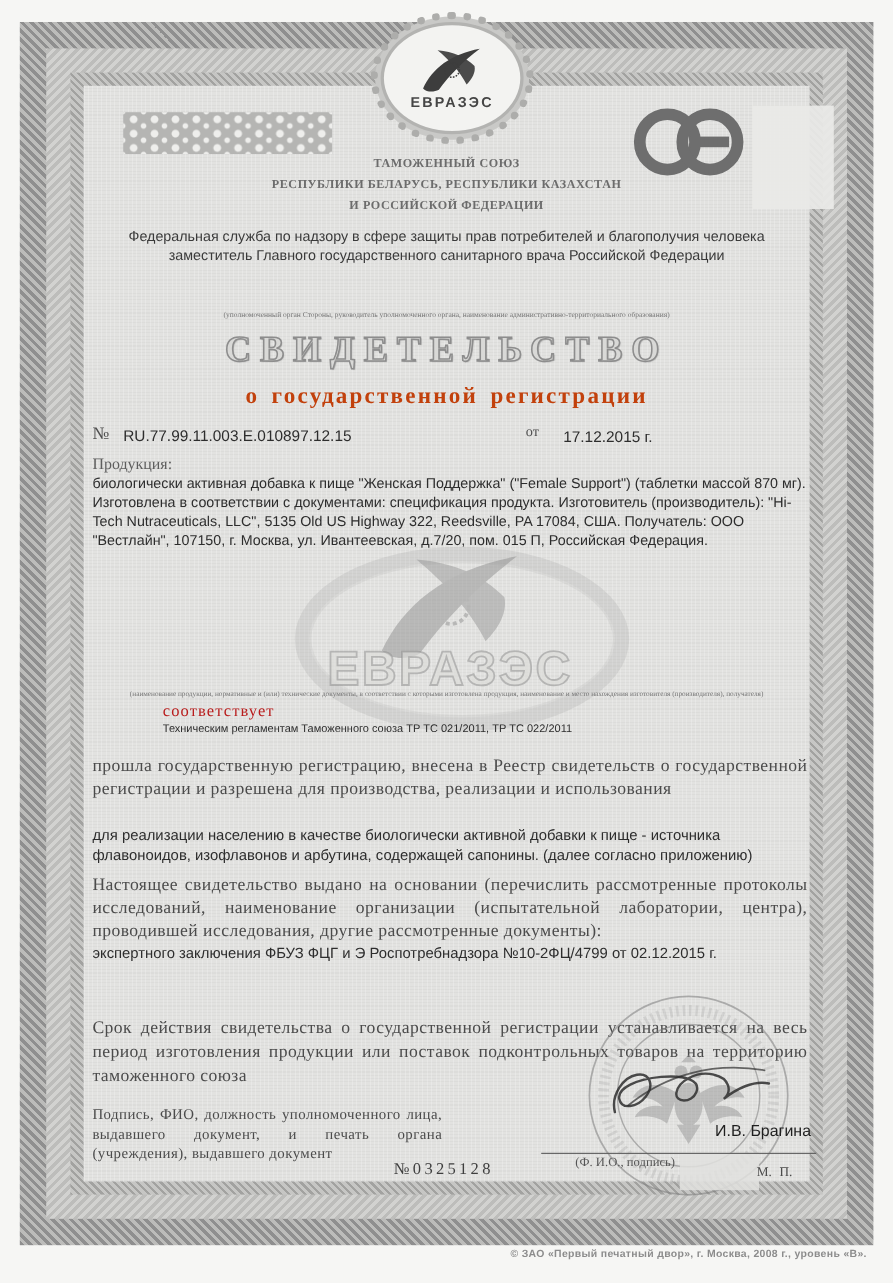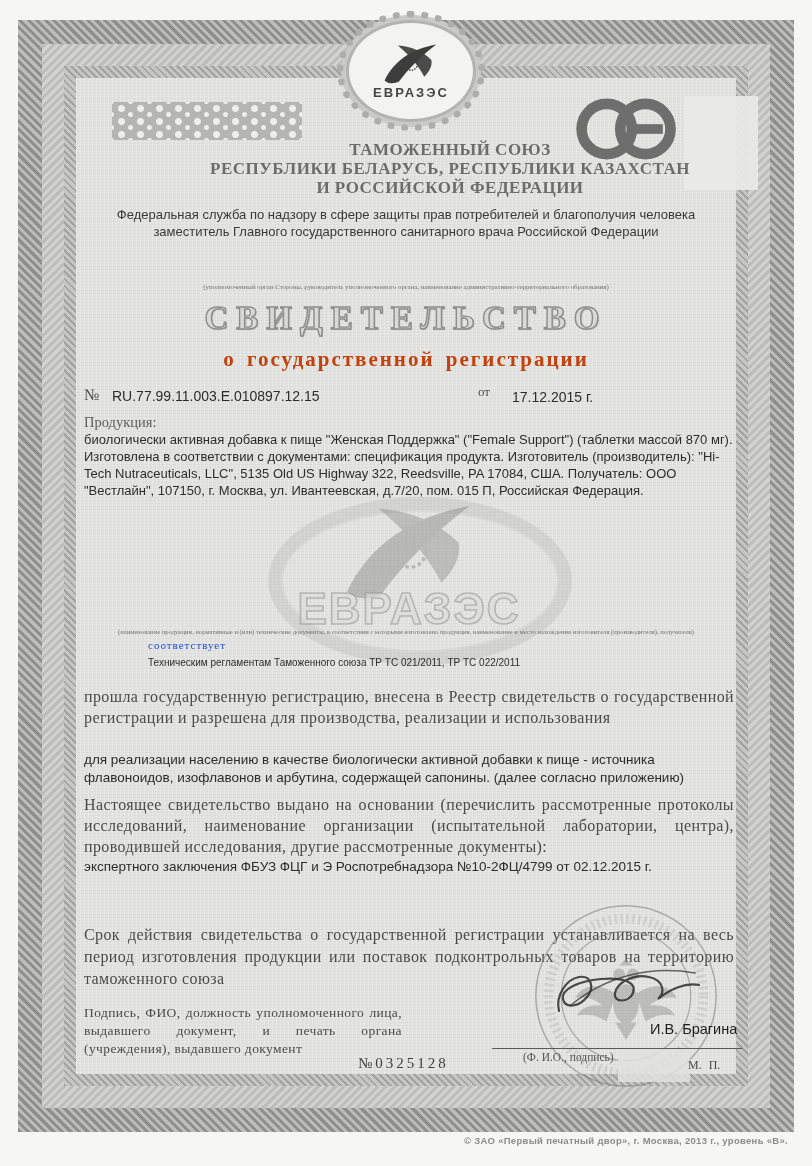--- a/index.html
+++ b/index.html
@@ -28,21 +28,21 @@
     background-color:#b5b5b3;
     background-image:radial-gradient(circle,#eeeeec 3px,transparent 4px),
                      radial-gradient(circle,#eeeeec 2px,transparent 3px);
     background-size:19px 13px,19px 13px;background-position:0 0,9px 6px;}
   
   .se-mark{position:absolute;left:570px;top:90px;width:116px;height:78px;z-index:4;}
   .light-square{position:absolute;left:684px;top:96px;width:74px;height:94px;
                 background:#e9e9e7;opacity:.92;z-index:3;}
   
   .center-block{position:absolute;left:76px;width:660px;text-align:center;z-index:5;}
-  .union{top:140px;font-weight:bold;font-size:17px;line-height:19px;color:#6c6c6c;letter-spacing:.5px;padding-left:44px;}
+  .union{top:140px;font-weight:bold;font-size:11px;line-height:19px;color:#6c6c6c;letter-spacing:.5px;}
   .authority{top:206px;font-family:"Liberation Sans",sans-serif;font-size:13px;line-height:17px;color:#3a3a3a;}
   .small-note{top:283px;font-size:6.8px;color:#757575;white-space:nowrap;}
   .title{top:300px;font-weight:bold;font-size:33px;letter-spacing:8px;
          color:#d9d9d7;-webkit-text-stroke:1.4px #8d8d8d;text-shadow:1px 1px 1px rgba(110,110,110,.45);}
   .subtitle{top:347px;font-weight:bold;font-size:21px;letter-spacing:2px;word-spacing:4px;color:#c2410c;}
   
   .abs{position:absolute;z-index:5;}
   .lbl-serif{font-size:15px;color:#4f4f4f;}
   .sans{font-family:"Liberation Sans",sans-serif;color:#2d2d2d;}
   
@@ -132,21 +132,21 @@
   <div class="p-sans" style="top:431px;font-size:13px;line-height:17px;">биологически активная добавка к пище "Женская Поддержка" ("Female Support") (таблетки массой 870 мг). Изготовлена в соответствии с документами: спецификация продукта. Изготовитель (производитель): "Hi-Tech Nutraceuticals, LLC", 5135 Old US Highway 322, Reedsville, PA 17084, США. Получатель: ООО "Вестлайн", 107150, г. Москва, ул. Ивантеевская, д.7/20, пом. 015 П, Российская Федерация.</div>
 
   <div class="wm wm-ring"></div>
   <svg class="wm wm-swoosh">
       <use href="#swoosh"></use>
     </svg>
   <div class="wm wm-label">ЕВРАЗЭС</div>
 
   <div class="center-block small-note" style="top:628px;font-size:6.6px;">(наименование продукции, нормативные и (или) технические документы, в соответствии с которыми изготовлена продукция, наименование и место нахождения изготовителя (производителя), получателя)</div>
 
-  <div class="abs lbl-serif" style="left:148px;top:639px;font-size:11px;color:#1d4ed8;letter-spacing:1px;text-align:right;">соответствует</div>
+  <div class="abs lbl-serif" style="left:148px;top:639px;font-size:15px;color:#b91c1c;letter-spacing:1px;text-align:right;">соответствует</div>
   <div class="abs sans" style="left:148px;top:657px;font-size:10px;">Техническим регламентам Таможенного союза ТР ТС 021/2011, ТР ТС 022/2011</div>
 
   <div class="p-serif" style="top:686px;">прошла государственную регистрацию, внесена в Реестр свидетельств о государственной регистрации и разрешена для производства, реализации и использования</div>
   <div class="p-sans" style="top:751px;">для реализации населению в качестве биологически активной добавки к пище - источника флавоноидов, изофлавонов и арбутина, содержащей сапонины. (далее согласно приложению)</div>
 
   <div class="p-serif" style="top:794px;">Настоящее свидетельство выдано на основании (перечислить рассмотренные протоколы исследований, наименование организации (испытательной лаборатории, центра), проводившей исследования, другие рассмотренные документы):</div>
   <div class="p-sans" style="top:858px;">экспертного заключения ФБУЗ ФЦГ и Э Роспотребнадзора №10-2ФЦ/4799 от 02.12.2015 г.</div>
 
   <div class="p-serif" style="top:924px;line-height:22px;">Срок действия свидетельства о государственной регистрации устанавливается на весь период изготовления продукции или поставок подконтрольных товаров на территорию таможенного союза</div>
 
@@ -172,14 +172,14 @@
     <path d="M14,58 C10,42 22,26 34,24 C46,22 50,34 42,44 C34,54 20,56 18,46 C16,36 34,28 56,26 C80,24 92,30 88,40 C84,50 68,50 70,40 C72,30 88,20 104,24 C118,27 121,39 113,46 C124,37 140,29 154,32" fill="none" stroke="#2e2e2e" stroke-width="2.2" stroke-linecap="round" opacity="0.85"></path>
     <path d="M26,52 C60,24 104,12 150,20" fill="none" stroke="#2e2e2e" stroke-width="1.6" stroke-linecap="round" opacity="0.7"></path>
   </svg>
 
   <div class="sig-name">И.В. Брагина</div>
   <div class="sig-line"></div>
   <div class="sig-line-note">(Ф. И.О., подпись)</div>
   <div class="serial">№0325128</div>
   <div class="mp">М. П.</div>
 
-  <div class="copyright">© ЗАО «Первый печатный двор», г. Москва, 2013 г., уровень «В».</div>
+  <div class="copyright">© ЗАО «Первый печатный двор», г. Москва, 2008 г., уровень «В».</div>
 </div>
 
 </body></html>

